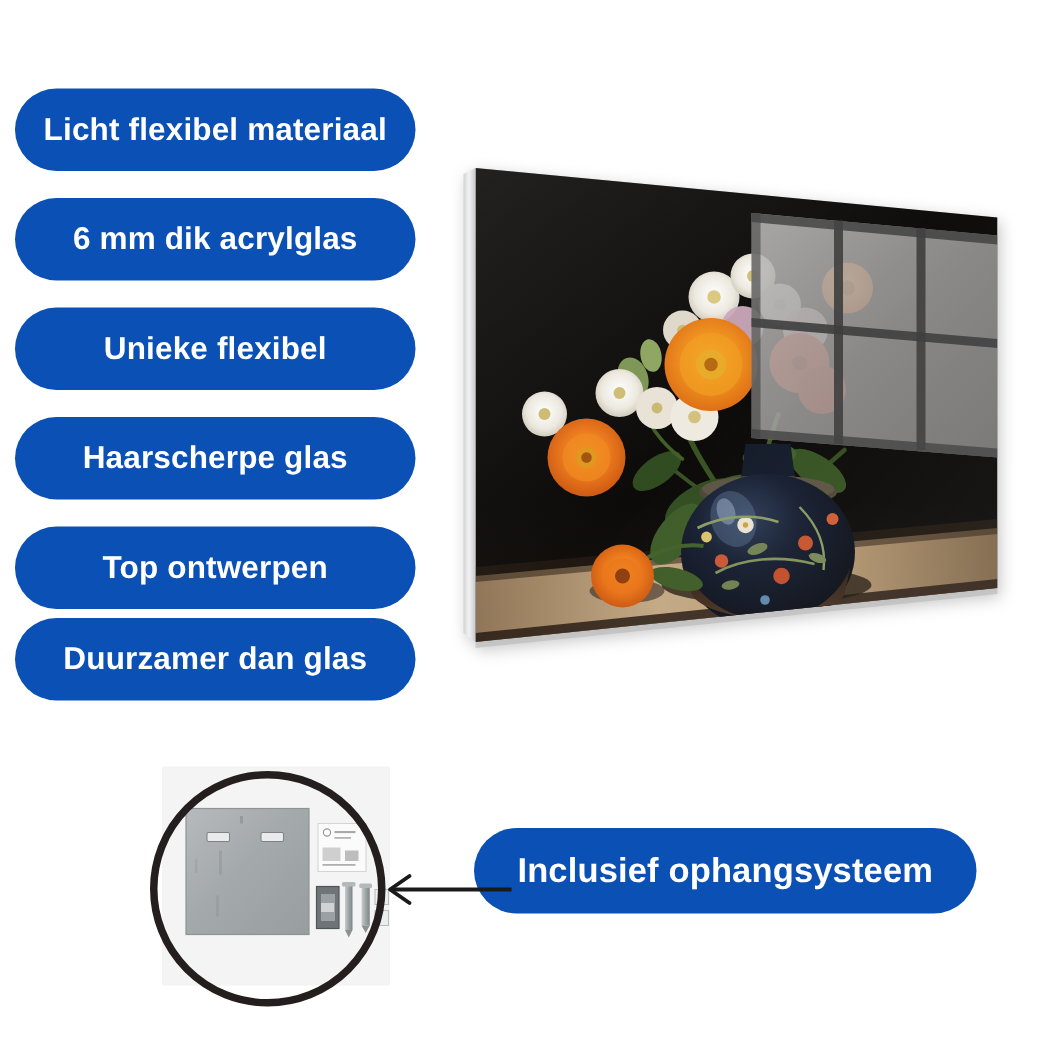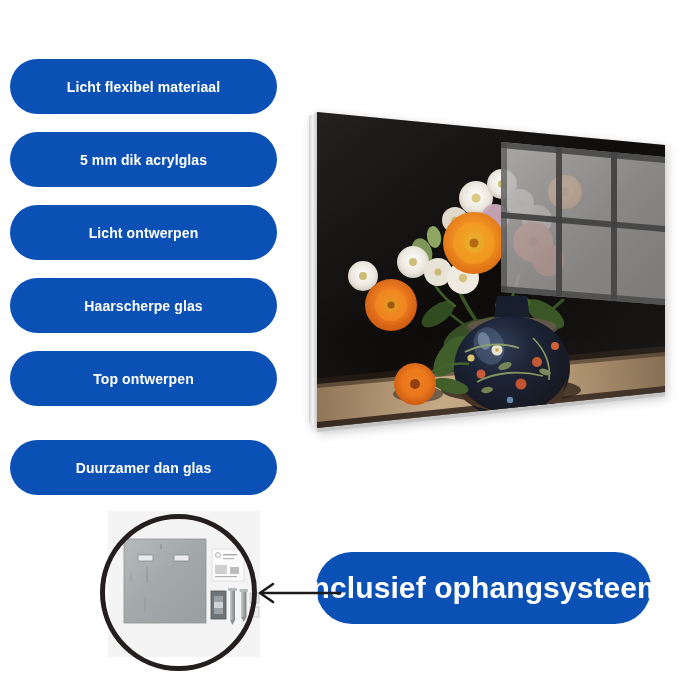--- a/index.html
+++ b/index.html
@@ -31,29 +31,29 @@
     letter-spacing: 0.1px;
     text-align: center;
     box-sizing: border-box;
     padding: 0 12px;
     white-space: nowrap;
   }
   .badge-left {
     left: 10px;
     width: 267px;
     height: 55px;
-    font-size: 14px;
+    font-size: 21px;
     text-align: center;
   }
   .badge-callout {
     left: 316px;
     top: 552px;
     width: 335px;
-    height: 72px;
-    font-size: 30px;
+    height: 57px;
+    font-size: 23px;
     border-radius: 44px;
   }
 
   
   .panel-wrap {
     position: absolute;
     left: 305px;
     top: 100px;
     width: 370px;
     height: 345px;
@@ -110,32 +110,32 @@
 </head>
 <body>
 
 <div id="page">
 
   <div>
     <div class="badge badge-left" style="top:59px">
         <span>Licht flexibel materiaal</span>
       </div>
     <div class="badge badge-left" style="top:132px">
-        <span>5 mm dik acrylglas</span>
+        <span>6 mm dik acrylglas</span>
       </div>
     <div class="badge badge-left" style="top:205px">
-        <span>Licht ontwerpen</span>
+        <span>Unieke flexibel</span>
       </div>
     <div class="badge badge-left" style="top:278px">
         <span>Haarscherpe glas</span>
       </div>
     <div class="badge badge-left" style="top:351px">
         <span>Top ontwerpen</span>
       </div>
-    <div class="badge badge-left" style="top:440px">
+    <div class="badge badge-left" style="top:412px">
         <span>Duurzamer dan glas</span>
       </div>
   </div>
 
   <div class="panel-wrap">
     <svg class="panel-svg" viewBox="0 0 370 345" xmlns="http://www.w3.org/2000/svg">
       <defs>
 
         <clipPath id="faceClip">
           <polygon points="12,12 360,45 360,292 12,328"></polygon>

